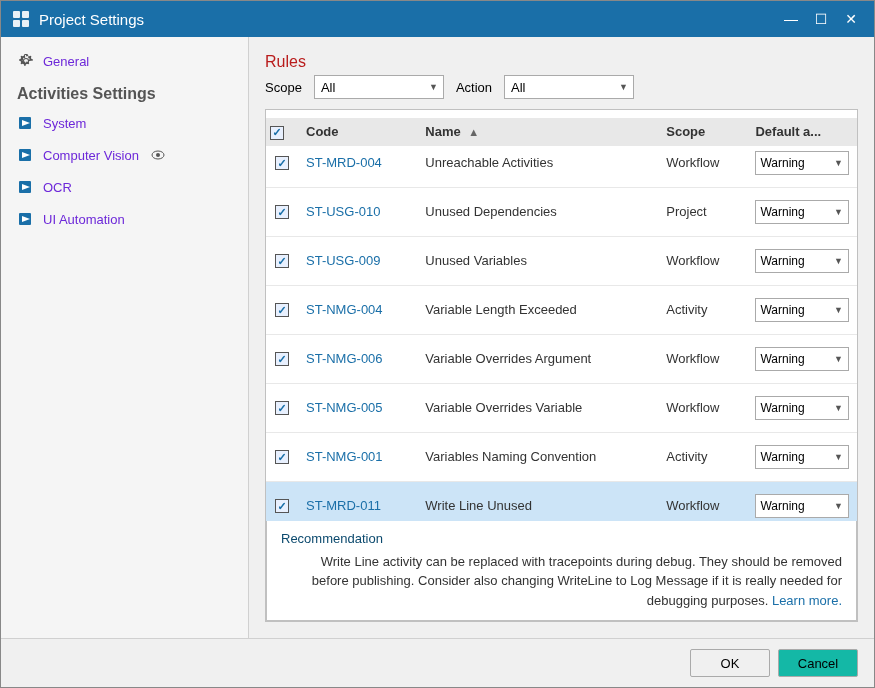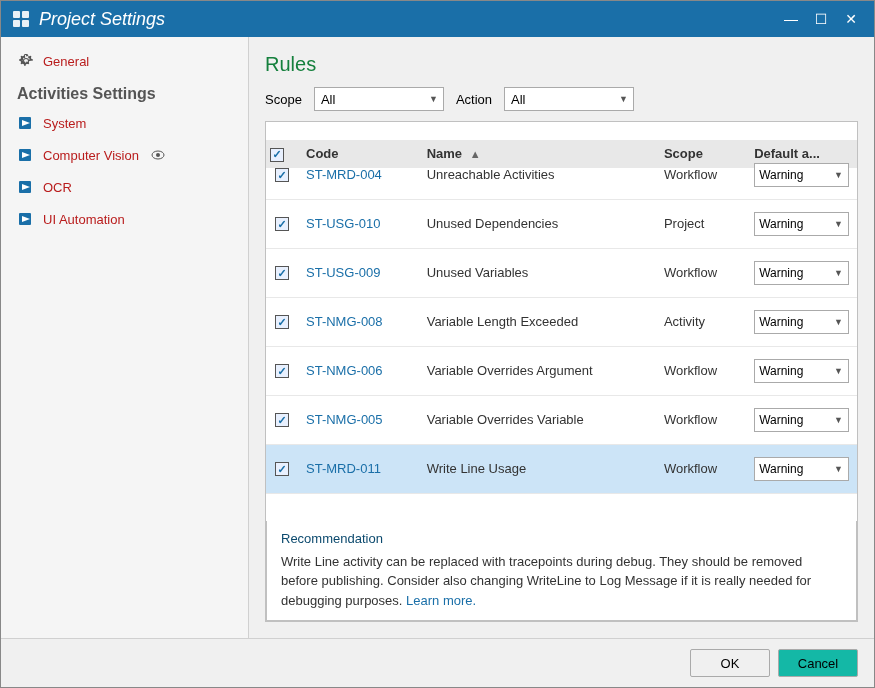--- a/index.html
+++ b/index.html
@@ -28,21 +28,21 @@
 
     .title-bar-icon {
       width: 20px;
       height: 20px;
       margin-right: 8px;
       display: flex; align-items: center; justify-content: center;
     }
 
     .title-bar-icon svg { width: 18px; height: 18px; }
 
-    .title-bar-title { flex: 1; font-size: 18px; font-weight: 400; font-style: italic; }
+    .title-bar-title { flex: 1; font-size: 15px; font-weight: 400; }
 
     .title-bar-controls { display: flex; gap: 4px; }
 
     .title-btn {
       width: 26px; height: 26px;
       background: transparent;
       border: none;
       color: white;
       cursor: pointer;
       font-size: 14px;
@@ -64,21 +64,21 @@
       padding: 8px 0;
       flex-shrink: 0;
       overflow-y: auto;
     }
 
     .sidebar-item {
       display: flex;
       align-items: center;
       padding: 7px 16px;
       cursor: pointer;
-      color: #b91c1c;
+      color: #6d28d9;
       gap: 8px;
     }
 
     .sidebar-item.active {
       background: #cce4f7;
       color: #1a6fa8;
     }
 
     .sidebar-item-icon {
       width: 18px; height: 18px;
@@ -96,24 +96,24 @@
     
     .main-content {
       flex: 1;
       display: flex;
       flex-direction: column;
       overflow: hidden;
       padding: 16px;
     }
 
     .section-title {
-      font-size: 20px;
+      font-size: 16px;
       font-weight: 400;
-      color: #15803d;
-      margin-bottom: 11px;
+      color: #b91c1c;
+      margin-bottom: 4px;
     }
 
     .filter-bar {
       display: flex;
       align-items: center;
       gap: 12px;
       margin-bottom: 10px;
     }
 
     .filter-select {
@@ -167,21 +167,21 @@
 
     thead th {
       background: #e8e8e8;
       border-bottom: 1px solid #c0c0c0;
       padding: 6px 8px;
       text-align: left;
       font-weight: 600;
       color: #333;
       white-space: nowrap;
       position: sticky;
-      top: 18px;
+      top: 8px;
     }
 
     thead th:first-child { width: 32px; padding: 6px 4px; }
 
     thead th .sort-arrow { color: #666; margin-left: 4px; font-size: 11px; }
 
     tbody tr {
       border-bottom: 1px solid #e8e8e8;
     }
 
@@ -238,20 +238,21 @@
 
     .rec-title {
       font-weight: 400;
       margin-bottom: 6px;
       color: #0c4a6e;
     }
 
     .rec-text {
       color: #333;
       line-height: 1.5;
+      text-align: right;
     }
 
     .rec-link { color: #1a6fa8; text-decoration: none; }
 
     
     .footer {
       display: flex;
       justify-content: flex-end;
       align-items: center;
       padding: 10px 16px;
@@ -444,43 +445,50 @@
                   </tr>
                   <tr>
                     <td><div class="checkbox-custom"></div></td>
                     <td><a class="code-link" href="#">ST-USG-009</a></td>
                     <td>Unused Variables</td>
                     <td>Workflow</td>
                     <td class="warning-cell"><select class="warning-select"><option value="Warning">Warning</option><option value="Error">Error</option><option value="Info">Info</option><option value="Verbose">Verbose</option></select></td>
                   </tr>
                   <tr>
                     <td><div class="checkbox-custom"></div></td>
-                    <td><a class="code-link" href="#">ST-NMG-008</a></td>
+                    <td><a class="code-link" href="#">ST-NMG-004</a></td>
                     <td>Variable Length Exceeded</td>
                     <td>Activity</td>
                     <td class="warning-cell"><select class="warning-select"><option value="Warning">Warning</option><option value="Error">Error</option><option value="Info">Info</option><option value="Verbose">Verbose</option></select></td>
                   </tr>
                   <tr>
                     <td><div class="checkbox-custom"></div></td>
                     <td><a class="code-link" href="#">ST-NMG-006</a></td>
                     <td>Variable Overrides Argument</td>
                     <td>Workflow</td>
                     <td class="warning-cell"><select class="warning-select"><option value="Warning">Warning</option><option value="Error">Error</option><option value="Info">Info</option><option value="Verbose">Verbose</option></select></td>
                   </tr>
                   <tr>
                     <td><div class="checkbox-custom"></div></td>
                     <td><a class="code-link" href="#">ST-NMG-005</a></td>
                     <td>Variable Overrides Variable</td>
                     <td>Workflow</td>
                     <td class="warning-cell"><select class="warning-select"><option value="Warning">Warning</option><option value="Error">Error</option><option value="Info">Info</option><option value="Verbose">Verbose</option></select></td>
                   </tr>
+                  <tr>
+                    <td><div class="checkbox-custom"></div></td>
+                    <td><a class="code-link" href="#">ST-NMG-001</a></td>
+                    <td>Variables Naming Convention</td>
+                    <td>Activity</td>
+                    <td class="warning-cell"><select class="warning-select"><option value="Warning">Warning</option><option value="Error">Error</option><option value="Info">Info</option><option value="Verbose">Verbose</option></select></td>
+                  </tr>
                   <tr class="selected">
                     <td><div class="checkbox-custom"></div></td>
                     <td><a class="code-link" href="#">ST-MRD-011</a></td>
-                    <td>Write Line Usage</td>
+                    <td>Write Line Unused</td>
                     <td>Workflow</td>
                     <td class="warning-cell"><select class="warning-select"><option value="Warning">Warning</option><option value="Error">Error</option><option value="Info">Info</option><option value="Verbose">Verbose</option></select></td>
                   </tr>
                 </tbody>
             </table>
           </div>
         </div>
 
         <div class="recommendation">
           <div class="rec-title">Recommendation</div>

